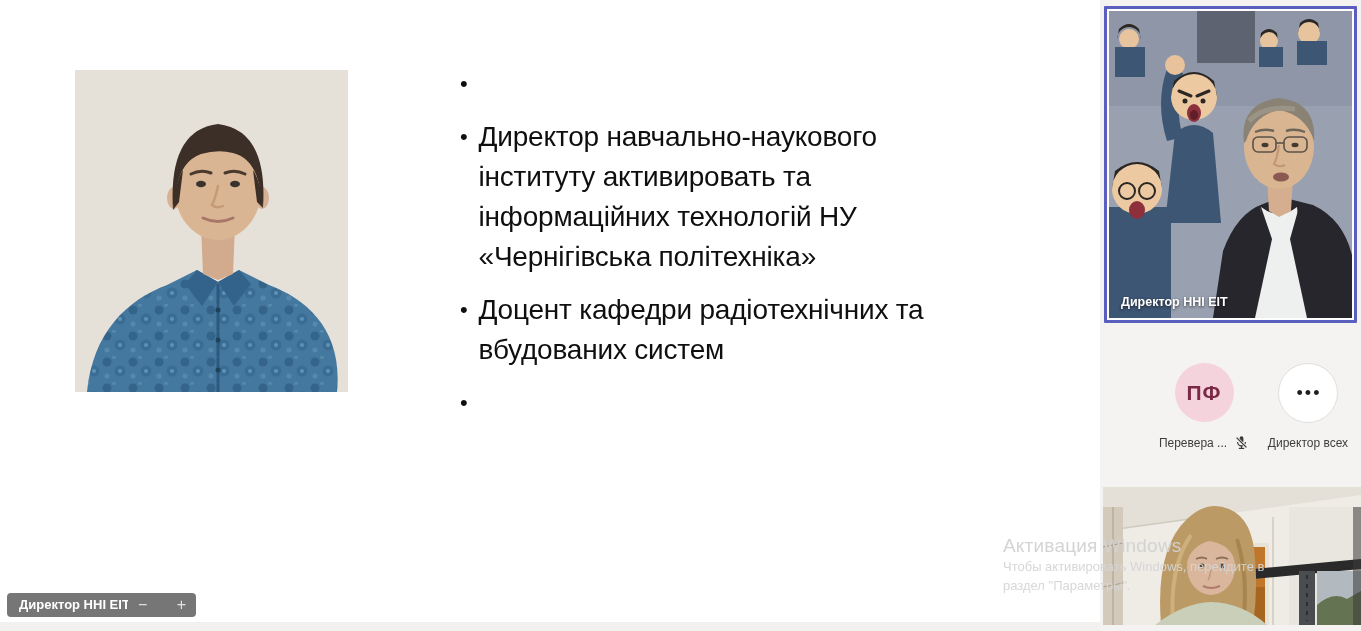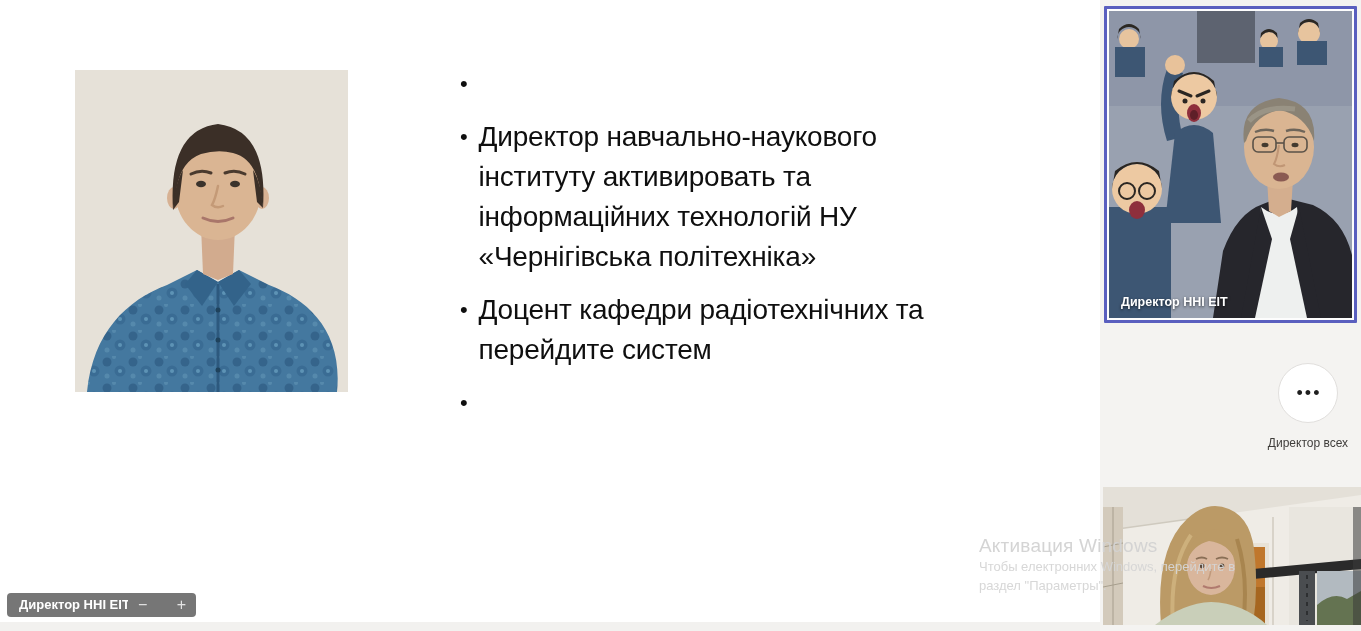--- a/index.html
+++ b/index.html
@@ -42,21 +42,21 @@
   .avatar-more { width:60px; height:60px; border-radius:50%; background:#fff; border:1px solid #e1dfdd;
     display:flex; align-items:center; justify-content:center; margin:0 auto; cursor:pointer; }
   .avatar-more .dots { font-size:18px; letter-spacing:2px; color:#1f1f1f; line-height:1; padding-left:2px; }
   .plabel-row { margin-top:13px; display:flex; align-items:center; justify-content:center; gap:7px; }
   .plabel { font-size:12px; color:#3f3d3b; white-space:nowrap; }
   .mic { width:15px; height:15px; display:inline-block; }
 
   .tile2 { position:absolute; left:3px; top:487px; width:258px; height:138px; overflow:hidden; cursor:pointer; }
 
   
-  .watermark { position:absolute; left:979px; top:535px; z-index:10; pointer-events:none; }
+  .watermark { position:absolute; left:1003px; top:535px; z-index:10; pointer-events:none; }
   .wm-title { font-size:19px; color:rgba(210,210,210,.95); letter-spacing:.2px; }
   .wm-line { font-size:13px; color:rgba(213,213,213,.95); line-height:19px; }
   .wm-line:first-of-type { margin-top:3px; }
 
   svg { display:block; }
 </style>
 </head>
 <body>
 
 <div id="app">
@@ -110,21 +110,21 @@
     <ul class="bullets">
       <li>
         <span class="dot">•</span>
       </li>
       <li>
         <span class="dot">•</span>
         <span>Директор навчально-наукового інституту активировать та інформаційних технологій НУ «Чернігівська політехніка»</span>
       </li>
       <li>
         <span class="dot">•</span>
-        <span>Доцент кафедри радіотехнічних та перейдите систем</span>
+        <span>Доцент кафедри радіотехнічних та вбудованих систем</span>
       </li>
       <li>
         <span class="dot">•</span>
       </li>
     </ul>
   </main>
 
   <div class="presenter-pill">Директор ННІ ЕІТ</div>
   <div class="zoom-pill">
     <button class="zbtn">−</button>
@@ -186,20 +186,38 @@
           <ellipse cx="186" cy="134" rx="3.5" ry="2.2" fill="#423a30"></ellipse>
           <path d="M146 121 Q156 117 165 120" stroke="#6e655a" stroke-width="2.4" fill="none"></path>
           <path d="M177 120 Q186 117 196 121" stroke="#6e655a" stroke-width="2.4" fill="none"></path>
           <path d="M170 134 Q168 148 165 153 Q170 157 176 154" stroke="#c09675" stroke-width="2" fill="none"></path>
           <ellipse cx="172" cy="166" rx="8" ry="4.5" fill="#8a5a52"></ellipse>
         </svg>
         <div class="name-badge">Директор ННІ ЕІТ</div>
       </div>
     </div>
 
+    <div class="participant-a">
+      <div class="avatar-pink">
+        <span>ПФ</span>
+      </div>
+      <div class="plabel-row">
+        <span class="plabel">Перевера ...</span>
+        <span class="mic">
+          <svg width="15" height="15" viewBox="0 0 15 15" xmlns="http://www.w3.org/2000/svg">
+            <rect x="5.6" y="1.2" width="3.8" height="7" rx="1.9" fill="#3b3a39"></rect>
+            <path d="M3.6 7 a3.9 3.9 0 0 0 7.8 0" fill="none" stroke="#3b3a39" stroke-width="1.2"></path>
+            <line x1="7.5" y1="10.9" x2="7.5" y2="13" stroke="#3b3a39" stroke-width="1.2"></line>
+            <line x1="4.8" y1="13.4" x2="10.2" y2="13.4" stroke="#3b3a39" stroke-width="1.2"></line>
+            <line x1="2.2" y1="2.2" x2="12.8" y2="12.8" stroke="#f4f3f1" stroke-width="2.6"></line>
+            <line x1="2.6" y1="2.6" x2="12.4" y2="12.4" stroke="#3b3a39" stroke-width="1.3"></line>
+          </svg>
+        </span>
+      </div>
+    </div>
 
     <div class="participant-b">
       <div class="avatar-more">
         <span class="dots">•••</span>
       </div>
       <div class="plabel-row">
         <span class="plabel">Директор всех</span>
       </div>
     </div>
 
@@ -237,17 +255,17 @@
         <path d="M113 72 Q119 69 125 72" stroke="#8a6f56" stroke-width="1.8" fill="none"></path>
         <path d="M108 82 Q107 90 105 93" stroke="#c09a7c" stroke-width="1.6" fill="none"></path>
         <path d="M100 99 Q108 103 117 99" stroke="#b07a6e" stroke-width="2.2" fill="none"></path>
         <path d="M52 138 Q80 116 108 115 Q140 116 164 138 Z" fill="#c9cfb9"></path>
       </svg>
     </div>
   </aside>
 
   <div class="watermark">
     <div class="wm-title">Активация Windows</div>
-    <div class="wm-line">Чтобы електронних Windows, перейдите в</div>
+    <div class="wm-line">Чтобы активировать Windows, перейдите в</div>
     <div class="wm-line">раздел "Параметры".</div>
   </div>
 
 </div>
 
 </body></html>

